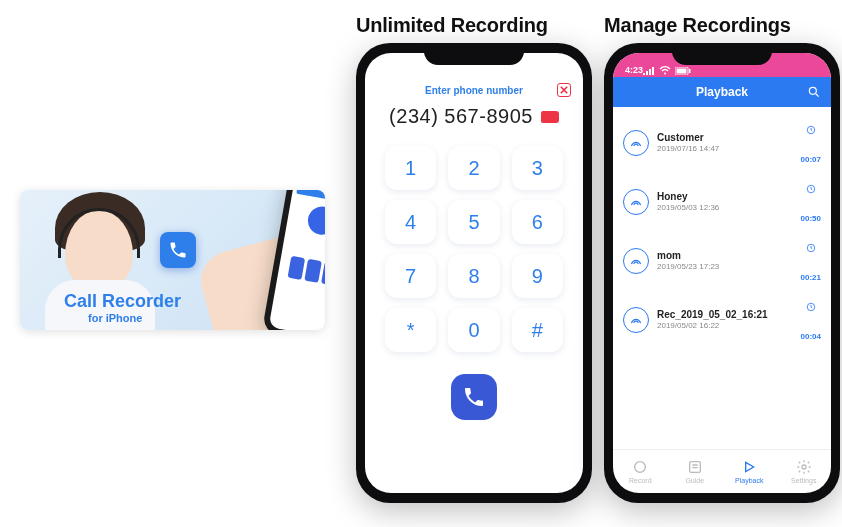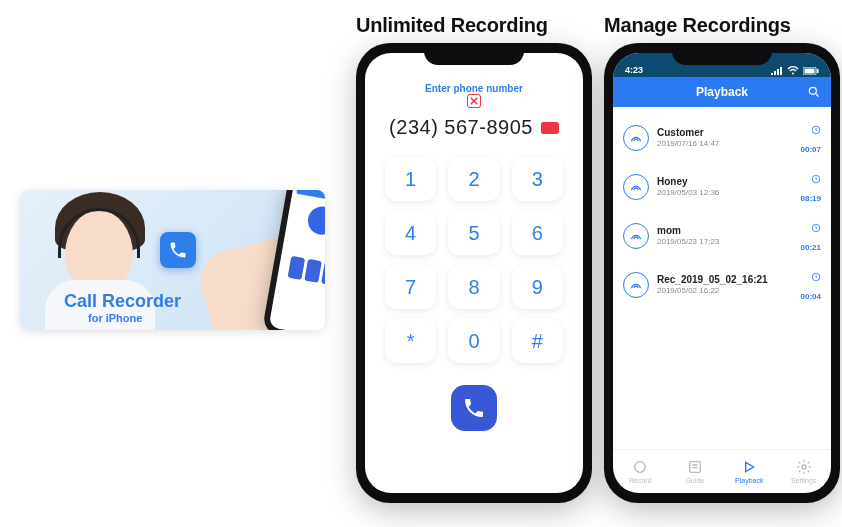--- a/index.html
+++ b/index.html
@@ -35,47 +35,47 @@
 .phone-frame {
   width:100%; height:460px; background:#0d0d0f; border-radius:34px;
   padding:10px 9px; position:relative;
   box-shadow:0 8px 30px rgba(0,0,0,.25);
 }
 .phone-screen { width:100%; height:100%; background:#fff; border-radius:26px; overflow:hidden; position:relative;}
 .notch { position:absolute; top:0; left:50%; transform:translateX(-50%); width:100px; height:22px; background:#0d0d0f; border-radius:0 0 14px 14px; z-index:5;}
 
 
 .shot.dialer { left:356px; }
-.dialer .topline { padding:30px 12px 0; display:flex; justify-content:space-between; align-items:center;flex-direction:column;}
+.dialer .topline { padding:30px 12px 0; display:flex; justify-content:space-between; align-items:center;}
 .dialer .enter { font-size:10px; font-weight:600; color:#2f7fea; margin:0 auto;}
 .dialer .red-close { width:14px; height:14px; border:1px solid #e34; border-radius:3px; display:flex; align-items:center; justify-content:center;}
 .dialer .red-close svg{width:8px;height:8px;stroke:#e34;stroke-width:2;fill:none;}
 .dialer .number-row{display:flex;align-items:center;justify-content:center;gap:8px;margin-top:8px;}
 .dialer .number { font-size:20px; font-weight:500; color:#222; letter-spacing:.5px;}
 .dialer .del { width:18px; height:12px; background:#e34; border-radius:2px 3px 3px 2px; position:relative;}
 .dialer .del::before{content:'';position:absolute;left:-5px;top:0;border:6px solid transparent;border-right-color:#e34;}
 .keypad { display:grid; grid-template-columns:repeat(3,1fr); gap:10px 12px; padding:18px 20px 0;}
 .key { background:#fff; border-radius:12px; height:44px; display:flex; align-items:center; justify-content:center; font-size:20px; font-weight:500; color:#2f7fea; box-shadow:0 2px 6px rgba(30,60,120,.1);}
 .dialer .call-btn { width:46px; height:46px; background:#3858d6; border-radius:14px; margin:22px auto 0; display:flex; align-items:center; justify-content:center;}
 .dialer .call-btn svg{width:24px;height:24px;fill:#fff;}
 
 
 .shot.playback { left:604px; }
-.playback .status { height:24px; background:#0c4a6e; color:#fff; display:flex; align-items:flex-end; justify-content:space-between; padding:0 12px 2px; font-size:9px; font-weight:600;}
+.playback .status { height:24px; background:#ec4899; color:#fff; display:flex; align-items:flex-end; padding:0 12px 2px; font-size:9px; font-weight:600;}
 .playback .status .right{display:flex;gap:4px;align-items:center;}
 .playback .titlebar { height:30px; background:#2b7af2; color:#fff; display:flex; align-items:center; justify-content:center; position:relative; font-size:12px; font-weight:600;}
 .playback .titlebar svg{position:absolute;right:10px;width:14px;height:14px;stroke:#fff;stroke-width:2;fill:none;}
 .rec-list{padding:6px 0;}
 .rec-row{display:flex;align-items:center;padding:8px 10px;gap:8px;}
 .rec-icon{width:26px;height:26px;border:1.5px solid #2b7af2;border-radius:50%;display:flex;align-items:center;justify-content:center;flex-shrink:0;}
 .rec-icon svg{width:14px;height:14px;stroke:#2b7af2;stroke-width:2;fill:none;}
 .rec-info{flex:1;min-width:0;}
 .rec-name{font-size:10px;font-weight:700;color:#222;white-space:nowrap;overflow:hidden;text-overflow:ellipsis;}
 .rec-date{font-size:8px;color:#888;margin-top:1px;}
-.rec-meta{display:flex;flex-direction:column;align-items:flex-end;gap:6px;}
+.rec-meta{display:flex;flex-direction:column;align-items:center;gap:16px;}
 .rec-clock svg{width:10px;height:10px;stroke:#2b7af2;stroke-width:2;fill:none;}
 .rec-dur{font-size:8px;color:#2b7af2;font-weight:600;}
 .tabbar{position:absolute;bottom:0;left:0;right:0;height:44px;border-top:1px solid #eee;display:flex;}
 .tab{flex:1;display:flex;flex-direction:column;align-items:center;justify-content:center;gap:2px;}
 .tab svg{width:16px;height:16px;stroke:#bbb;stroke-width:2;fill:none;}
 .tab.active svg{stroke:#2b7af2;}
 .tab .lbl{font-size:7px;color:#bbb;font-weight:500;}
 .tab.active .lbl{color:#2b7af2;}
 </style>
 </head>
@@ -209,21 +209,21 @@
             </div>
             <div class="rec-info">
               <div class="rec-name">Honey</div>
               <div class="rec-date">2019/05/03 12:36</div>
             </div>
             <div class="rec-meta">
               <span class="rec-clock"><svg viewBox="0 0 24 24">
                   <circle cx="12" cy="12" r="9"></circle>
                   <path d="M12 7v5l3 2"></path>
                 </svg></span>
-              <span class="rec-dur">08:19</span>
+              <span class="rec-dur">00:50</span>
             </div>
           </div>
           <div class="rec-row">
             <div class="rec-icon">
               <svg viewBox="0 0 24 24">
                 <path d="M4 17c4-8 12-8 16 0M8 17c2-4 6-4 8 0"></path>
               </svg>
             </div>
             <div class="rec-info">
               <div class="rec-name">mom</div>

